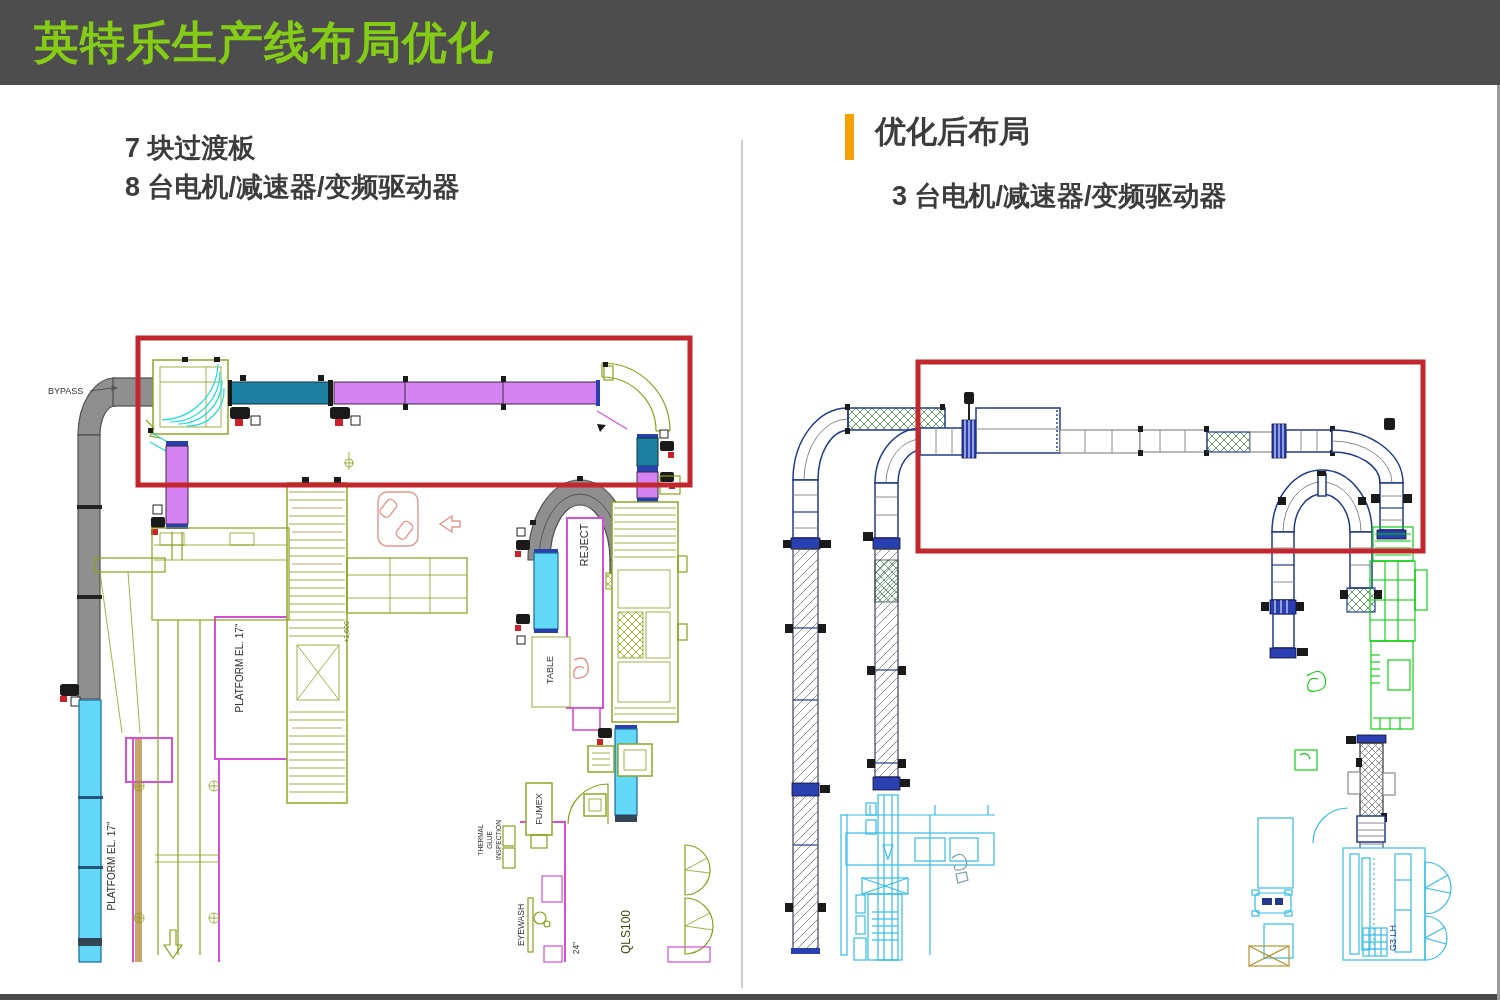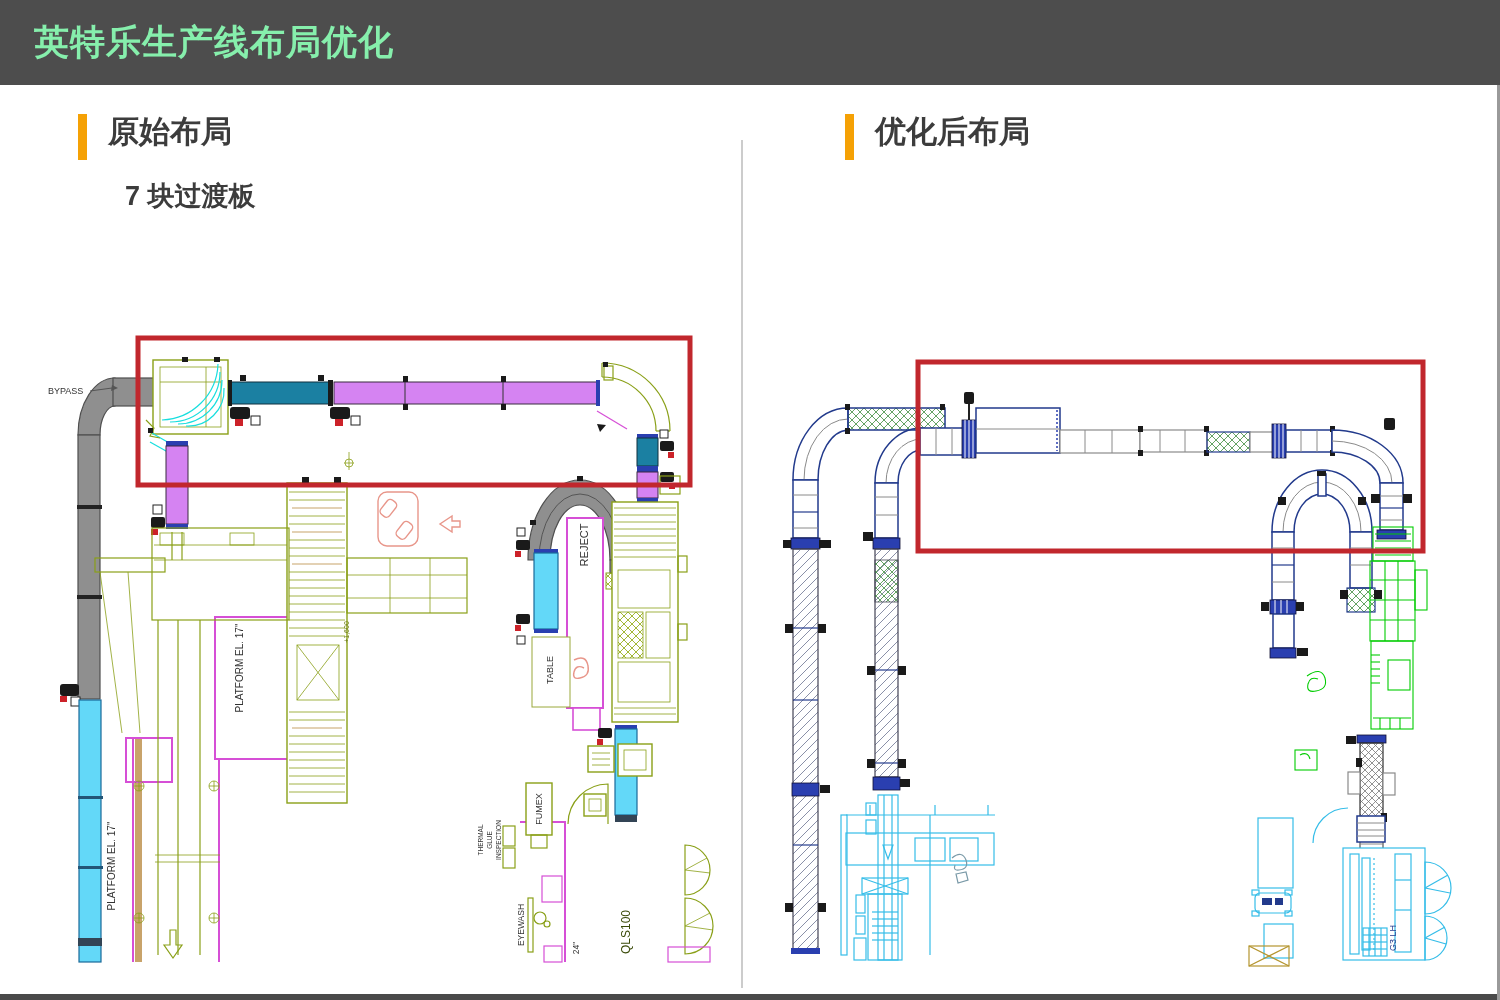--- a/index.html
+++ b/index.html
@@ -1,20 +1,20 @@
 <!DOCTYPE html>
 <html><head>
 <meta charset="utf-8">
 <style>
   html,body{margin:0;padding:0;}
   body{width:1500px;height:1000px;position:relative;background:#ffffff;overflow:hidden;
        font-family:"Liberation Sans","DejaVu Sans",sans-serif;}
   .header{position:absolute;left:0;top:0;width:1500px;height:85px;background:#4d4d4d;
           display:flex;align-items:center;}
-  .header .title{color:#86efac;font-size:35px;font-weight:bold;padding-left:34px;letter-spacing:1px;}
+  .header .title{color:#84cc16;font-size:45px;font-weight:bold;padding-left:34px;letter-spacing:1px;}
   .bottom-bar{position:absolute;left:0;bottom:0;width:1500px;height:6px;background:#4a4a4a;}
   .right-border{position:absolute;right:0;top:85px;width:3px;height:915px;background:#9a9a9a;}
   .divider{position:absolute;left:741px;top:140px;width:2px;height:848px;background:#cccccc;}
   .panel-head{position:absolute;top:112px;}
   .panel-head.left{left:78px;}
   .panel-head.right{left:845px;}
   .head-row{display:flex;align-items:flex-start;}
   .accent{width:9px;height:46px;background:#f5a105;margin-right:21px;margin-top:2px;}
   .h2{font-size:31px;font-weight:bold;color:#3c3c3c;line-height:1.3;}
   .bullets{margin-top:17px;margin-left:47px;font-size:27px;color:#3c3c3c;line-height:1.45;font-weight:bold;}
@@ -52,35 +52,33 @@
   .lblolive{fill:#6a7a10;}
 </style>
 </head>
 <body>
 
 <div class="header">
   <div class="title">英特乐生产线布局优化</div>
 </div>
 
 <div class="panel-head left">
-  <div class="head-row">
-    <div class="accent"></div>
-    <div class="h2">原始布局</div>
-  </div>
   <div class="bullets">
     <div>7 块过渡板</div>
+    <div>8 台电机/减速器/变频驱动器</div>
   </div>
 </div>
 
 <div class="panel-head right">
   <div class="head-row">
     <div class="accent"></div>
     <div class="h2">优化后布局</div>
   </div>
   <div class="bullets">
+    <div>3 台电机/减速器/变频驱动器</div>
   </div>
 </div>
 
 <div class="divider"></div>
 
 <svg class="drawing left" width="705" height="660" viewBox="30 330 705 660">
   <defs>
     <pattern id="oliveX" width="8" height="8" patternUnits="userSpaceOnUse">
       <path d="M0 8 L8 0 M0 0 L8 8" stroke="#9ab020" stroke-width="0.9" fill="none"></path>
     </pattern>

